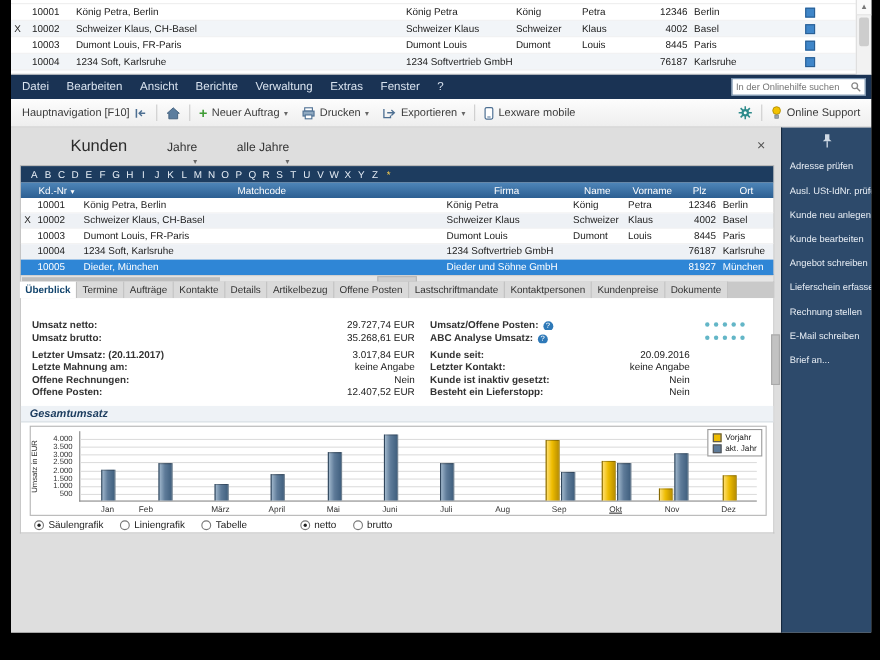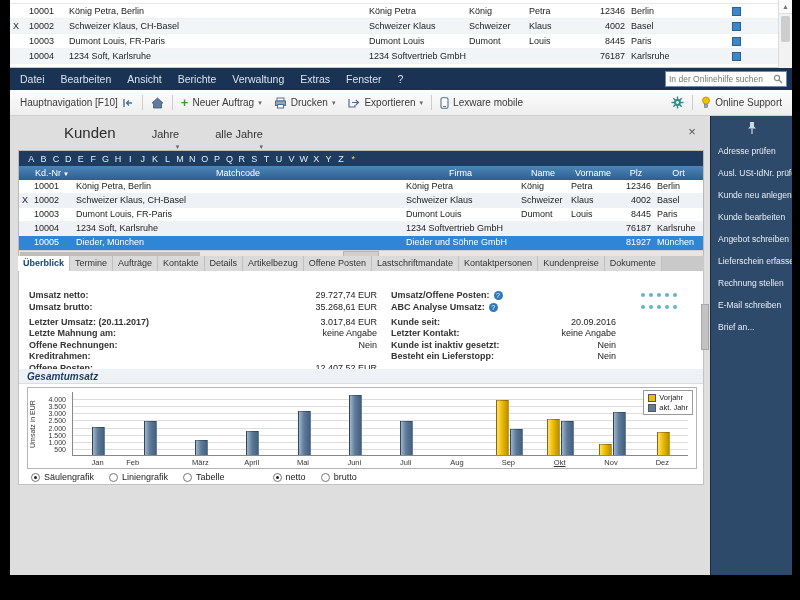--- a/index.html
+++ b/index.html
@@ -62,21 +62,21 @@
   .tabs{position:absolute;left:8px;top:140px;width:686px;height:15px;display:flex;background:#c9c9c9;align-items:flex-end;}
   .tab{font-size:9px;color:#333;background:#dadada;border-right:1px solid #bfbfbf;padding:0 5px;line-height:15px;white-space:nowrap;overflow:hidden;}
   .tab.sel{background:#fff;color:#14466e;font-weight:bold;}
 
   .detail{position:absolute;left:8px;top:155px;width:686px;height:214px;background:#fff;border:1px solid #c2c2c2;border-top:none;}
   .sec-head{position:absolute;left:0;right:0;height:15px;background:#eef2f6;border-bottom:1px solid #d8dee4;color:#1c3c5e;font-weight:bold;font-size:10px;line-height:15px;padding-left:8px;}
   .sec1{top:0;}
   .sec2{top:98px;font-style:italic;}
   .kb-left{position:absolute;left:10px;top:19px;width:348px;}
   .kb-right{position:absolute;left:372px;top:19px;width:302px;}
-  .kb-row{display:grid;height:10px;line-height:10px;font-size:9px;margin-bottom:1.5px;color:#222;gap:11px;}
+  .kb-row{display:grid;height:10px;line-height:10px;font-size:9px;margin-bottom:1.5px;color:#222;}
   .kb-l{grid-template-columns:1fr 105px;}
   .kb-r{grid-template-columns:158px 1fr 66px;}
   .kb-row.gap{margin-top:5px;}
   .kb-label{font-weight:bold;color:#333;white-space:nowrap;overflow:hidden;}
   .kb-value{text-align:right;white-space:nowrap;}
   .info{display:inline-block;width:9px;height:9px;border-radius:50%;background:#2e79b8;color:#fff;font-size:7px;line-height:9px;text-align:center;margin-left:4px;font-weight:normal;}
   .kb-stars{display:flex;align-items:center;gap:4px;padding-left:14px;}
   .dot{width:4px;height:4px;border-radius:50%;background:#63b6c7;}
 
   
@@ -404,24 +404,20 @@
           </div>
           <div class="kb-row kb-l">
             <div class="kb-label">Letzte Mahnung am:</div>
             <div class="kb-value">keine Angabe</div>
           </div>
           <div class="kb-row kb-l">
             <div class="kb-label">Offene Rechnungen:</div>
             <div class="kb-value">Nein</div>
           </div>
           <div class="kb-row kb-l">
-            <div class="kb-label">Kreditrahmen:</div>
-            <div class="kb-value"></div>
-          </div>
-          <div class="kb-row kb-l">
             <div class="kb-label">Offene Posten:</div>
             <div class="kb-value">12.407,52 EUR</div>
           </div>
         </div>
       <div class="kb-right">
           <div class="kb-row kb-r">
             <div class="kb-label">Umsatz/Offene Posten:<span class="info">?</span></div>
             <div class="kb-value"></div>
             <div class="kb-stars">
               <span class="dot"></span>

